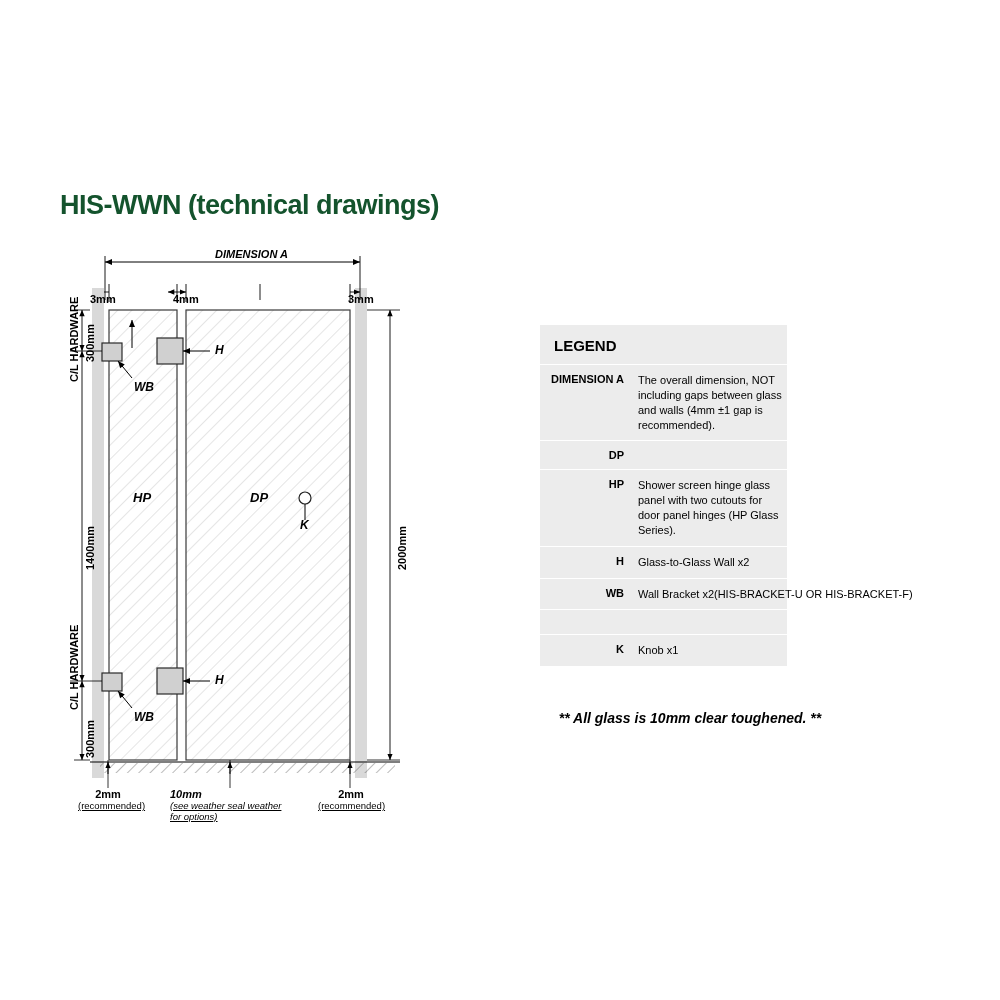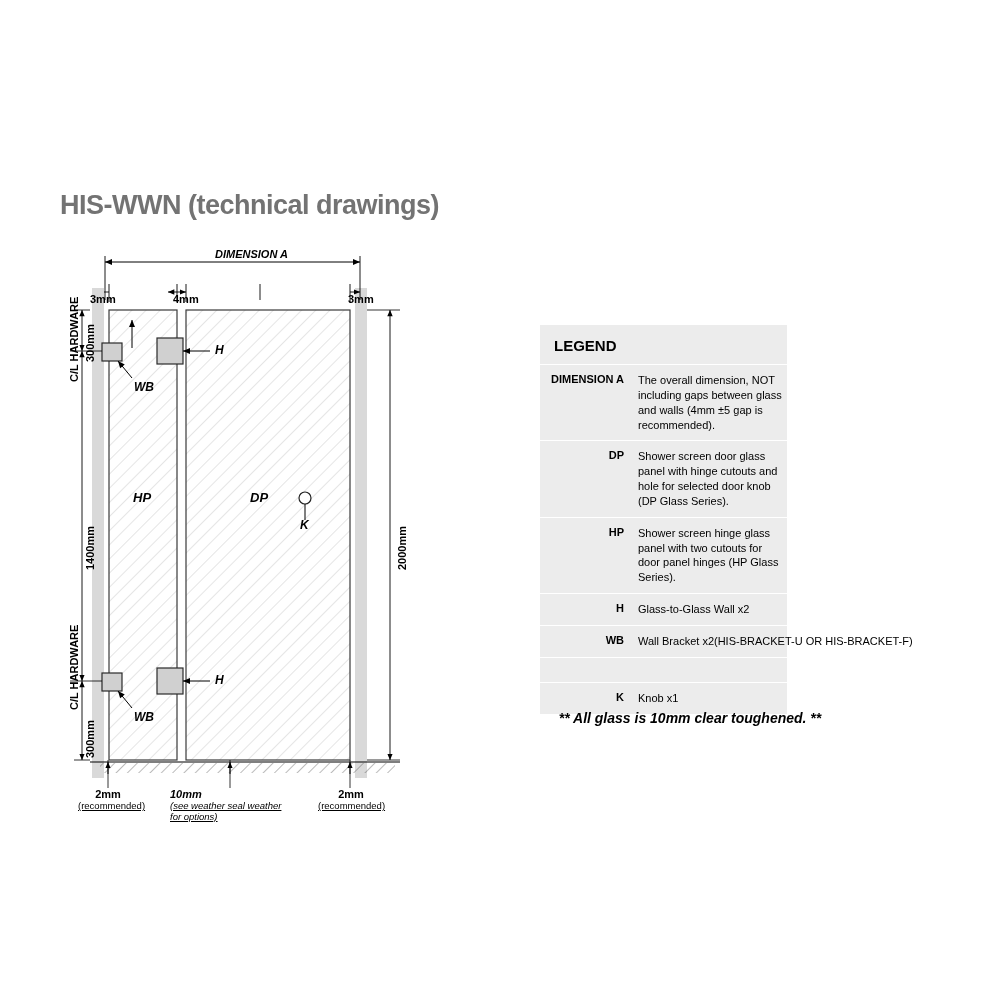--- a/index.html
+++ b/index.html
@@ -15,21 +15,21 @@
     color: #000000;
     overflow: hidden;
   }
   .page-title {
     position: absolute;
     left: 60px;
     top: 190px;
     font-size: 27px;
     font-weight: bold;
     letter-spacing: -0.5px;
-    color: #737373;
+    color: #14532d;
   }
   
   .drawing {
     position: absolute;
     left: 60px;
     top: 240px;
     width: 420px;
     height: 600px;
   }
   .lbl {
@@ -213,25 +213,24 @@
     <div class="lbl bold" style="position:static;">2mm</div>
     <div class="lbl small" style="position:static;">(recommended)</div>
   </div>
 </div>
 
 <div class="legend">
   <div class="legend-title">LEGEND</div>
 
   <div class="legend-row">
     <div class="legend-key">DIMENSION A</div>
-    <div class="legend-val wrap">The overall dimension, NOT including gaps between glass and walls (4mm ±5 gap is recommended).</div>
+    <div class="legend-val wrap">The overall dimension, NOT including gaps between glass and walls (4mm ±1 gap is recommended).</div>
   </div>
   <div class="legend-row">
     <div class="legend-key">DP</div>
-    <div class="legend-val wrap">Shower screen door glass panel with hinge cutouts and hole for selected door knob (DP Glass Series).</div>
   </div>
   <div class="legend-row">
     <div class="legend-key">HP</div>
     <div class="legend-val wrap">Shower screen hinge glass panel with two cutouts for door panel hinges (HP Glass Series).</div>
   </div>
   <div class="legend-row">
     <div class="legend-key">H</div>
     <div class="legend-val">Glass-to-Glass Wall x2</div>
   </div>
   <div class="legend-row">

